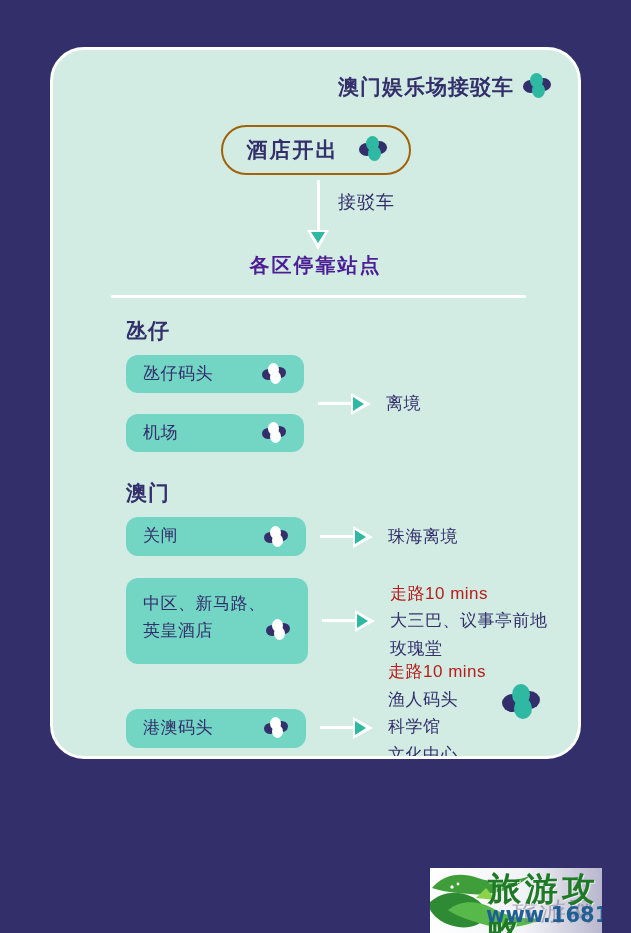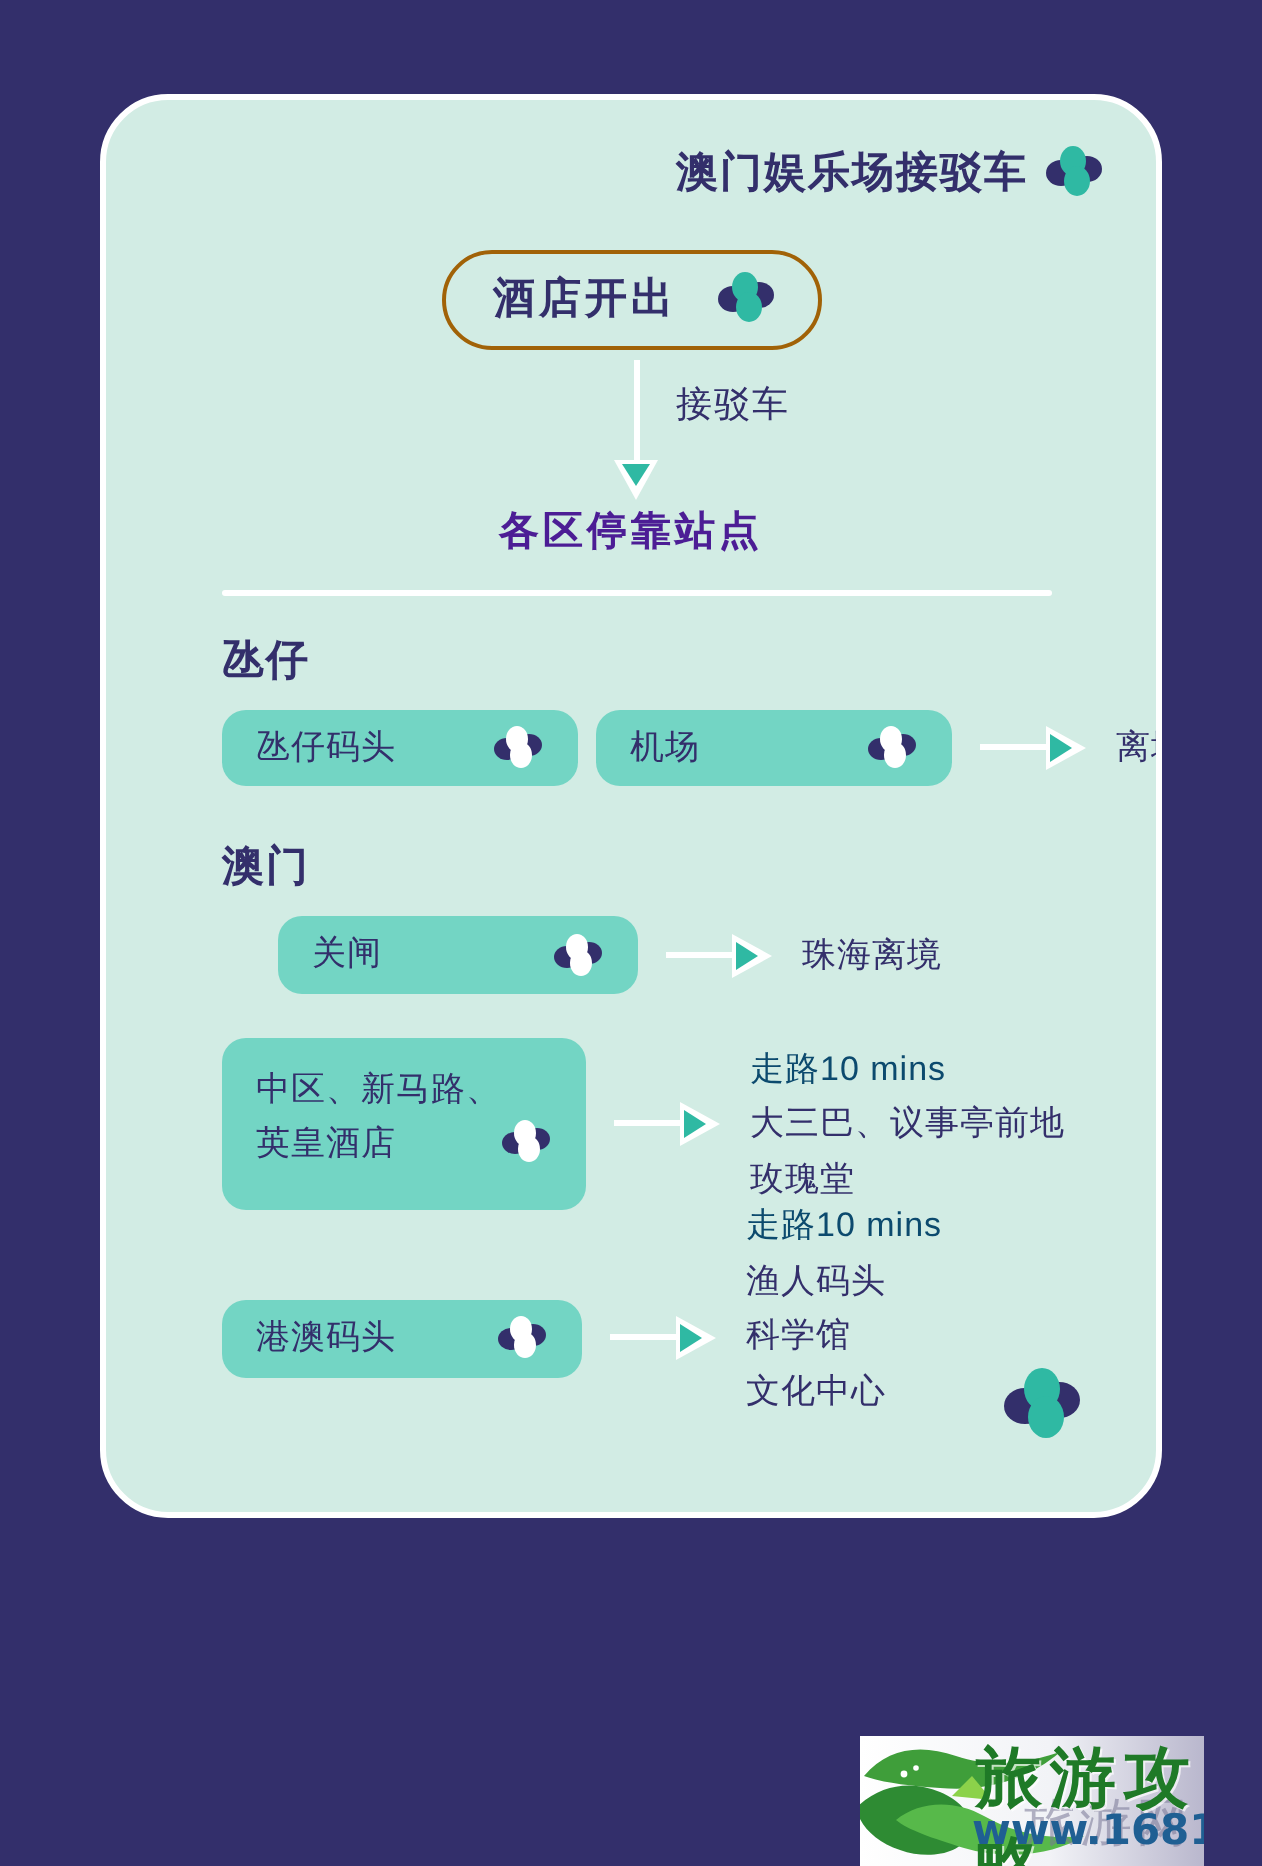--- a/index.html
+++ b/index.html
@@ -138,21 +138,21 @@
   .divider {
     height: 3px;
     background: #ffffff;
     border-radius: 2px;
     margin: 16px 52px 0 58px;
   }
 
   
   .section {
     margin-top: 22px;
-    padding-left: 58px;
+    padding-left: 73px;
   }
   .section-title {
     font-size: 21px;
     font-weight: bold;
     color: #332f6b;
     letter-spacing: 1px;
     line-height: 1;
     margin-bottom: 14px;
   }
 
@@ -238,21 +238,21 @@
     margin-left: 6px;
   }
   .dest-line {
     font-size: 17px;
     color: #332f6b;
     letter-spacing: 0.5px;
     line-height: 1.62;
     white-space: nowrap;
   }
   .dest-line.walk {
-    color: #0c4a6e;
+    color: #b91c1c;
   }
 
   
   .bottom-logo {
     position: absolute;
     right: 38px;
     bottom: 36px;
   }
 
   
@@ -337,21 +337,21 @@
     <div class="down-label">接驳车</div>
   </div>
 
   <div class="stops-title">各区停靠站点</div>
   <div class="divider"></div>
 
   <div class="section">
     <div class="section-title">氹仔</div>
 
     <div class="route">
-      <div style="display:flex;flex-direction:row;gap:9px;">
+      <div style="display:flex;flex-direction:column;gap:21px;">
         <div class="stop-pill one-line">
           <span class="stop-label">氹仔码头</span>
           <span class="clover" style="width:24px;height:22px;">
             <i style="width:13px;height:11px;left:0px;top:6px;background:#332f6b;"></i>
             <i style="width:13px;height:11px;left:11px;top:4px;background:#332f6b;"></i>
             <i style="width:11px;height:13px;left:6px;top:0px;background:#ffffff;"></i>
             <i style="width:11px;height:13px;left:8px;top:8px;background:#ffffff;"></i>
           </span>
         </div>
         <div class="stop-pill one-line">
@@ -373,21 +373,21 @@
 
       <div class="dest">
         <div class="dest-line">离境</div>
       </div>
     </div>
   </div>
 
   <div class="section" style="margin-top:30px;">
     <div class="section-title">澳门</div>
 
-    <div class="route" style="margin-bottom:22px;margin-left:28px;">
+    <div class="route" style="margin-bottom:22px;">
       <div class="stop-pill wide">
         <span class="stop-label">关闸</span>
         <span class="clover" style="width:24px;height:22px;">
           <i style="width:13px;height:11px;left:0px;top:6px;background:#332f6b;"></i>
           <i style="width:13px;height:11px;left:11px;top:4px;background:#332f6b;"></i>
           <i style="width:11px;height:13px;left:6px;top:0px;background:#ffffff;"></i>
           <i style="width:11px;height:13px;left:8px;top:8px;background:#ffffff;"></i>
         </span>
       </div>
 

